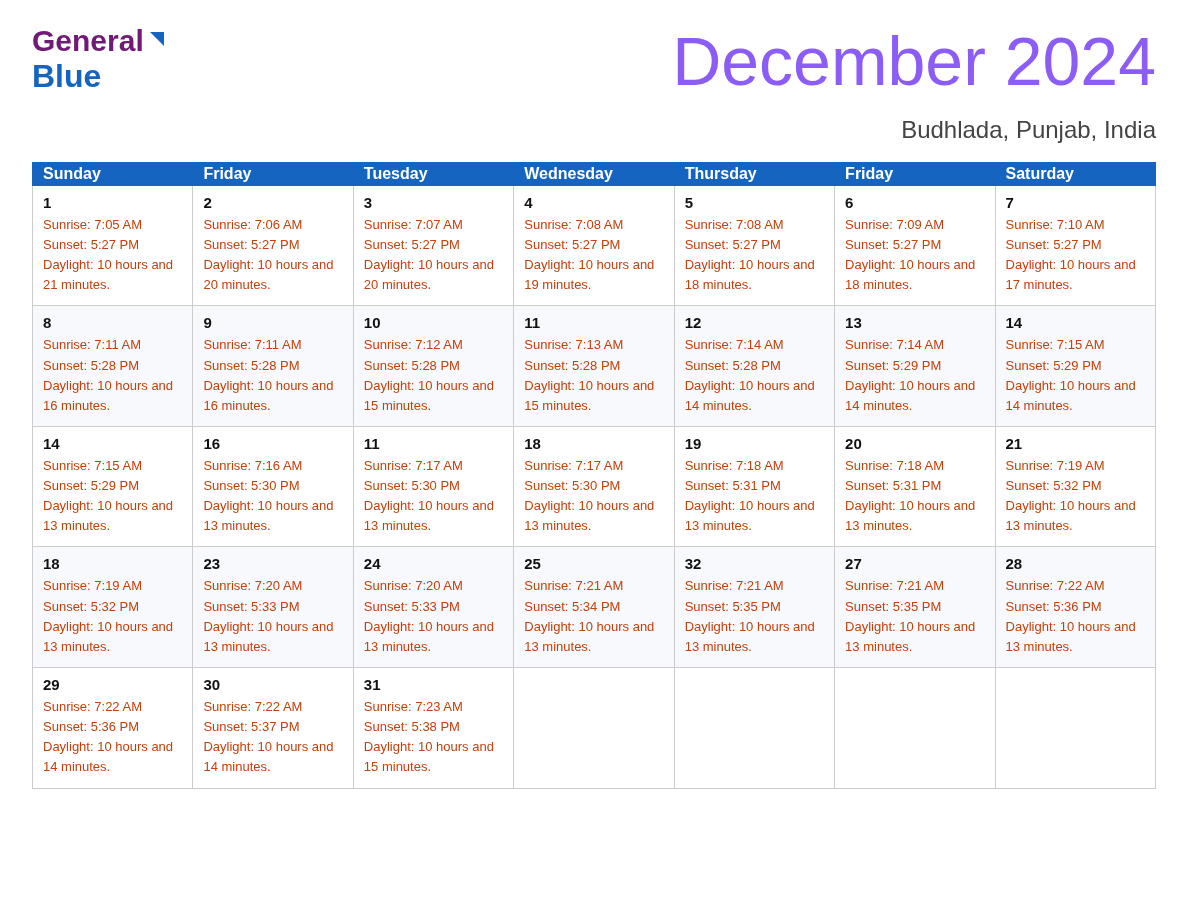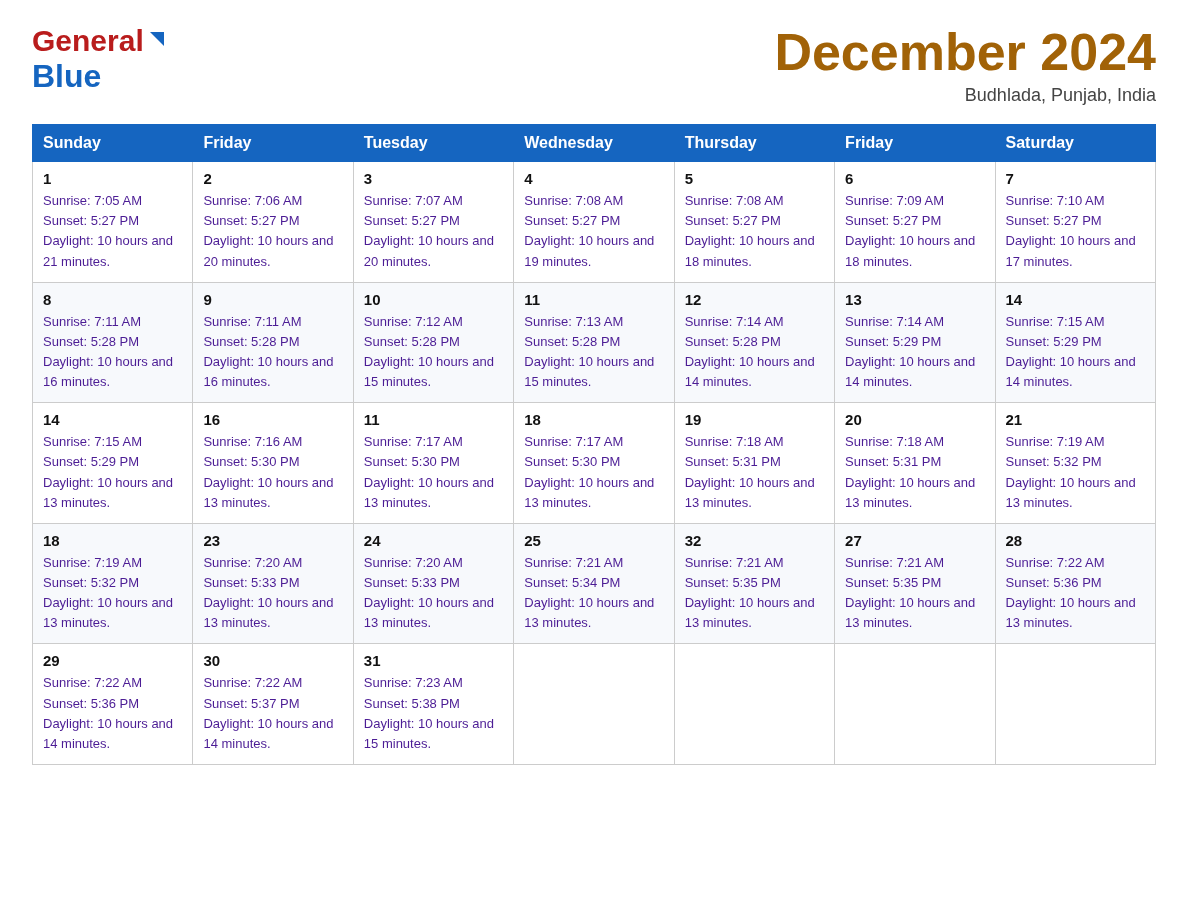--- a/index.html
+++ b/index.html
@@ -23,41 +23,41 @@
       align-items: flex-start;
     }
     .logo-line {
       display: flex;
       align-items: center;
     }
     .title-block {
       text-align: right;
     }
     .month-title {
-      font-size: 52px;
-      font-weight: bold;
-      color: #a16207;
+      font-size: 68px;
+      font-weight: normal;
+      color: #8b5cf6;
       line-height: 1.1;
     }
     .subtitle {
-      font-size: 18px;
+      font-size: 24px;
       color: #444;
-      margin-top: 4px;
+      margin-top: 17px;
     }
     .calendar-table {
       width: 100%;
       border-collapse: collapse;
       table-layout: fixed;
     }
     .calendar-table th {
       background: #1565c0;
       color: #fff;
       font-size: 16px;
       font-weight: bold;
-      padding: 9px 10px;
+      padding: 2px 10px;
       text-align: left;
       border: 1px solid #1565c0;
     }
     .calendar-table td {
       vertical-align: top;
       padding: 8px 10px 10px 10px;
       font-size: 13px;
       color: #333;
       border: 1px solid #ccc;
       height: 110px;
@@ -69,34 +69,34 @@
     .day-num {
       font-size: 15px;
       font-weight: bold;
       color: #111;
       margin-bottom: 4px;
       display: block;
     }
     .day-info {
       font-size: 13px;
       line-height: 1.55;
-      color: #4c1d95;
+      color: #c2410c;
     }
     .empty-cell {
       background: #fff !important;
       border-color: #ccc;
     }
   </style>
 </head>
 <body>
 
 <div class="header">
   <div class="logo">
     <div class="logo-line">
-      <span style="font-size:30px;font-weight:bold;color:#b91c1c;">General</span>
+      <span style="font-size:30px;font-weight:bold;color:#701a75;">General</span>
       <span style="display:inline-block;margin-left:2px;vertical-align:middle;">
         <svg width="22" height="22" viewBox="0 0 22 22">
           <polygon points="4,4 18,4 18,18" fill="#1565c0"></polygon>
         </svg>
       </span>
     </div>
     <div>
       <span style="font-size:32px;font-weight:bold;color:#1565c0;">Blue</span>
     </div>
   </div>

